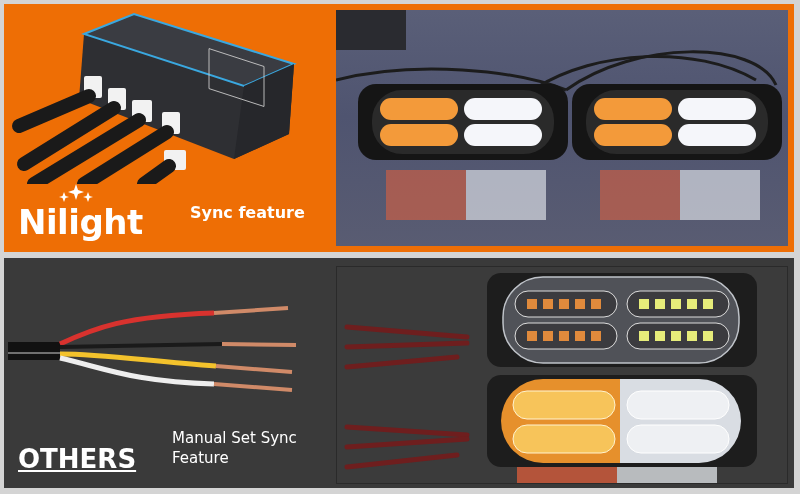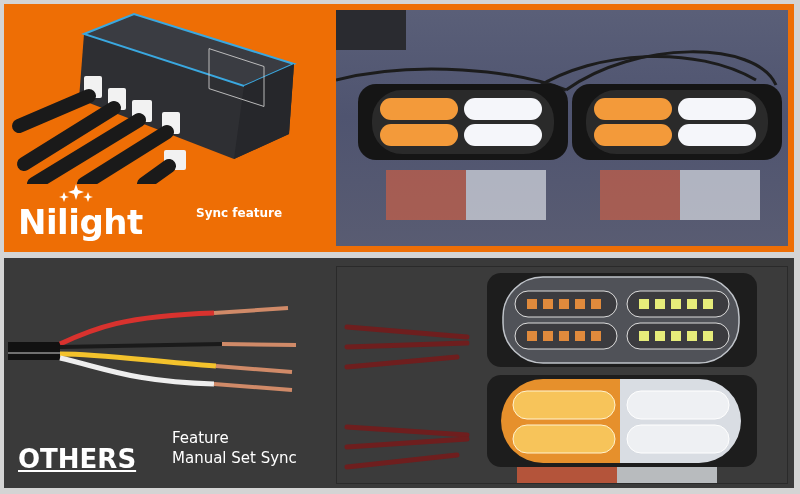--- a/index.html
+++ b/index.html
@@ -8,21 +8,21 @@
 
   .panel { position: absolute; left: 4px; width: 790px; }
   .panel-top { top: 4px; height: 248px; background: #ee6e05; }
   .panel-bottom { top: 258px; height: 230px; background: #3a3a3a; }
 
   
   .ctrl-art { position: absolute; left: 0; top: 0; width: 330px; height: 180px; }
   .brand { position: absolute; left: 14px; top: 192px; height: 48px; }
   .brand-name { font-family: "DejaVu Sans", sans-serif; font-weight: bold; font-size: 34px; color: #ffffff; letter-spacing: -0.5px; line-height: 40px; position: absolute; left: 0; top: 6px; }
   .sparkles { position: absolute; left: 38px; top: -12px; width: 40px; height: 24px; }
-  .caption-top { position: absolute; left: 192px; top: 198px; color: #ffffff; font-weight: bold; font-size: 12px; line-height: 22px; }
+  .caption-top { position: absolute; left: 186px; top: 198px; color: #ffffff; font-weight: bold; font-size: 16px; line-height: 22px; }
 
   .photo-top { position: absolute; left: 332px; top: 6px; width: 452px; height: 236px; background: linear-gradient(180deg,#5a5f78 0%,#4f5470 45%,#595c72 100%); overflow: hidden; }
 
   
   .wires-art { position: absolute; left: 0; top: 0; width: 330px; height: 160px; }
   .brand-bottom { position: absolute; left: 14px; top: 184px; color: #ffffff; font-weight: bold; font-size: 26px; line-height: 34px; text-decoration: underline; }
   .caption-bottom { position: absolute; left: 168px; top: 170px; color: #ffffff; font-size: 15px; line-height: 20px; }
   .photo-bottom { position: absolute; left: 332px; top: 8px; width: 452px; height: 218px; background: #3b3b3b; border: 1px solid #2a2a2a; overflow: hidden; }
 </style>
 </head>
@@ -114,22 +114,22 @@
       <line x1="210" y1="55" x2="284" y2="50"></line>
       <line x1="218" y1="86" x2="292" y2="87"></line>
       <line x1="212" y1="108" x2="288" y2="114"></line>
       <line x1="210" y1="126" x2="288" y2="132"></line>
     </g>
   </svg>
 
   <div class="brand-bottom">OTHERS</div>
 
   <div class="caption-bottom">
+    <div>Manual Set Sync</div>
     <div>Feature</div>
-    <div>Manual Set Sync</div>
   </div>
 
   <div class="photo-bottom">
     <svg width="452" height="218" viewBox="0 0 452 218">
 
       <g stroke="#6e1e1e" stroke-width="5" fill="none" stroke-linecap="round">
         <path d="M10,60 L130,70"></path>
           <path d="M10,80 L130,76"></path>
           <path d="M10,100 L120,90"></path>
         <path d="M10,160 L130,168"></path>

